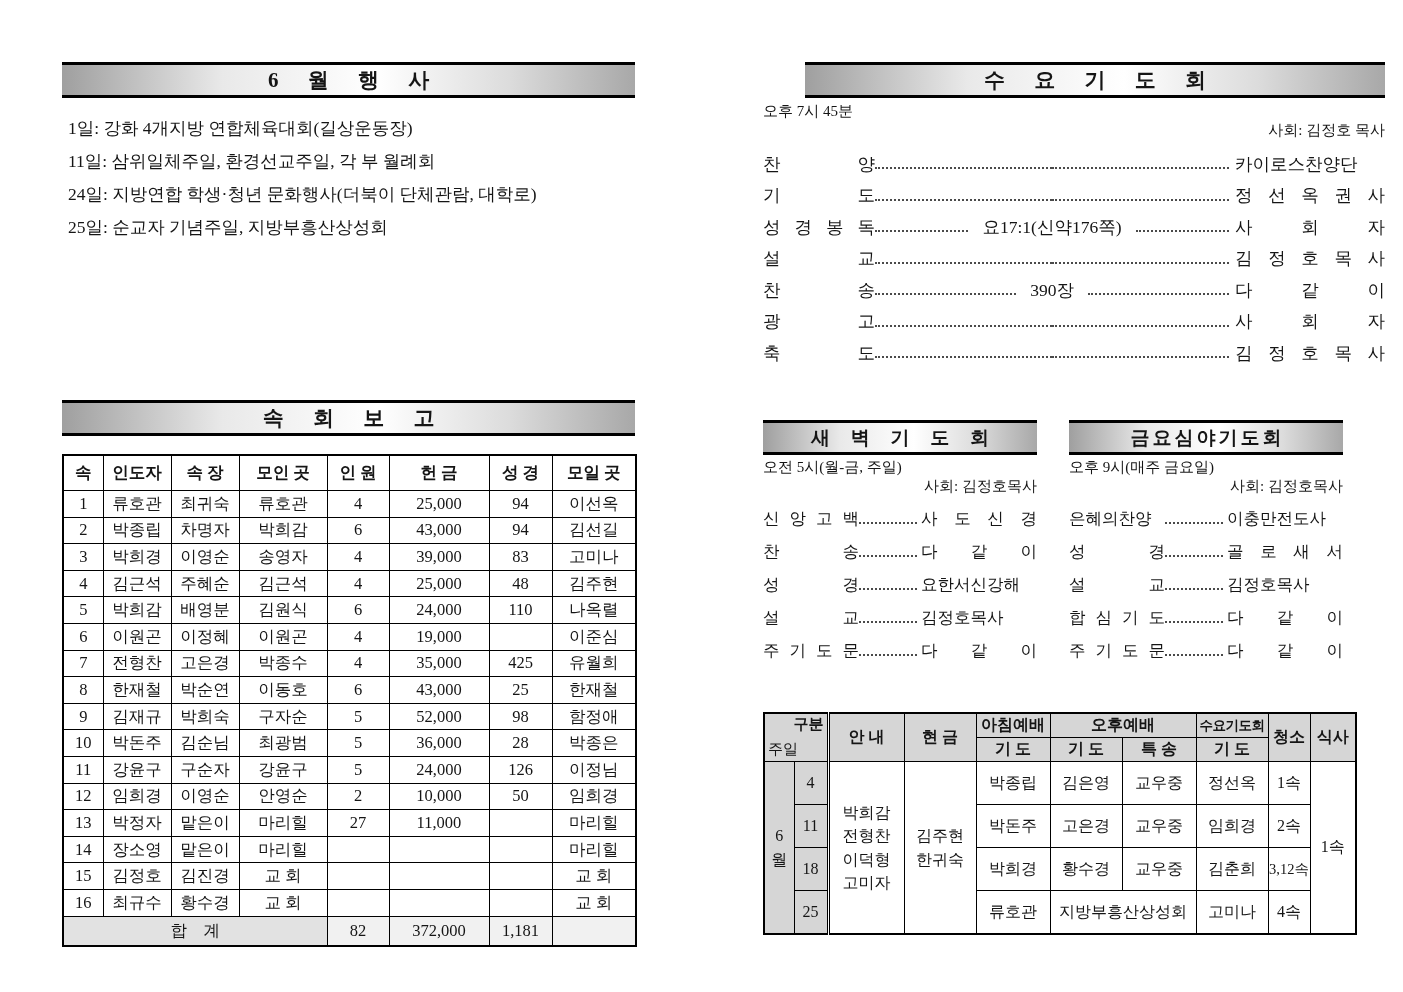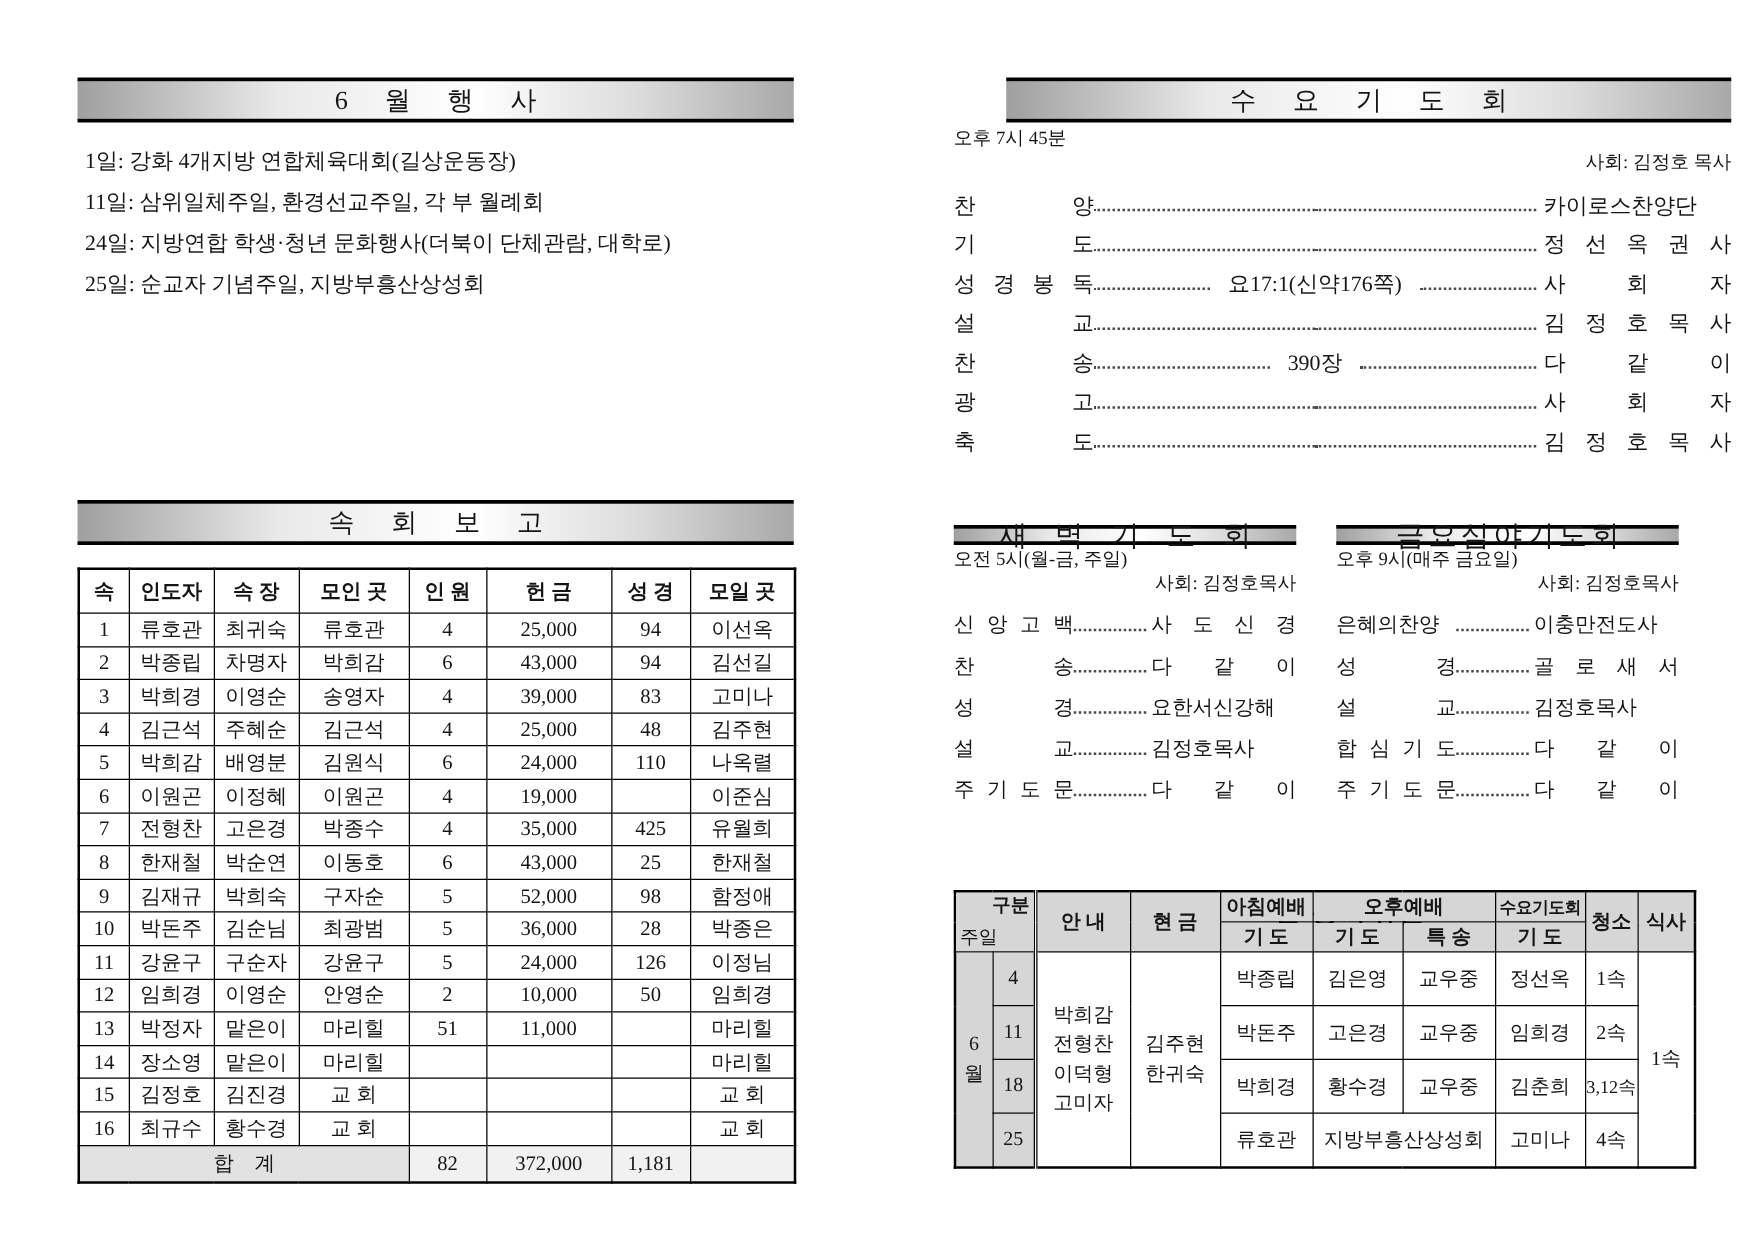--- a/index.html
+++ b/index.html
@@ -6,22 +6,22 @@
   body{font-family:"Liberation Serif","DejaVu Serif",serif;color:#151515;}
   .page{position:relative;width:1403px;height:992px;background:#fff;overflow:hidden;}
   .col{position:absolute;top:62px;}
   .col-left{left:62px;width:573px;}
   .col-right{left:763px;width:580px;padding-left:42px;}
 
   
   .bar{box-sizing:border-box;height:36px;border-top:3px solid #000;border-bottom:3px solid #000;
        background:linear-gradient(90deg,#9f9f9f 0%,#e9e9e9 28%,#ffffff 55%,#dcdcdc 78%,#a8a8a8 100%);
        display:flex;align-items:center;justify-content:center;
-       font-weight:normal;font-size:21px;letter-spacing:12px;text-indent:12px;}
-  .bar.small{height:16px;font-size:23px;letter-spacing:8px;text-indent:8px;}
+       font-weight:bold;font-size:21px;letter-spacing:12px;text-indent:12px;}
+  .bar.small{height:35px;font-size:19px;letter-spacing:8px;text-indent:8px;}
   .bar.tight{letter-spacing:3px;text-indent:3px;}
 
   
   .events{position:absolute;left:6px;top:50px;right:0;}
   .event{font-size:17.5px;line-height:33px;white-space:nowrap;}
 
   
   table{border-collapse:collapse;table-layout:fixed;}
   td,th{border:1px solid #000;text-align:center;vertical-align:middle;padding:0;overflow:hidden;}
 
@@ -252,21 +252,21 @@
               <td>10,000</td>
               <td>50</td>
               <td>임희경</td>
             </tr>
 
             <tr>
               <td>13</td>
               <td>박정자</td>
               <td>맡은이</td>
               <td>마리힐</td>
-              <td>51</td>
+              <td>27</td>
               <td>11,000</td>
               <td></td>
               <td>마리힐</td>
             </tr>
 
             <tr>
               <td>14</td>
               <td>장소영</td>
               <td>맡은이</td>
               <td>마리힐</td>

